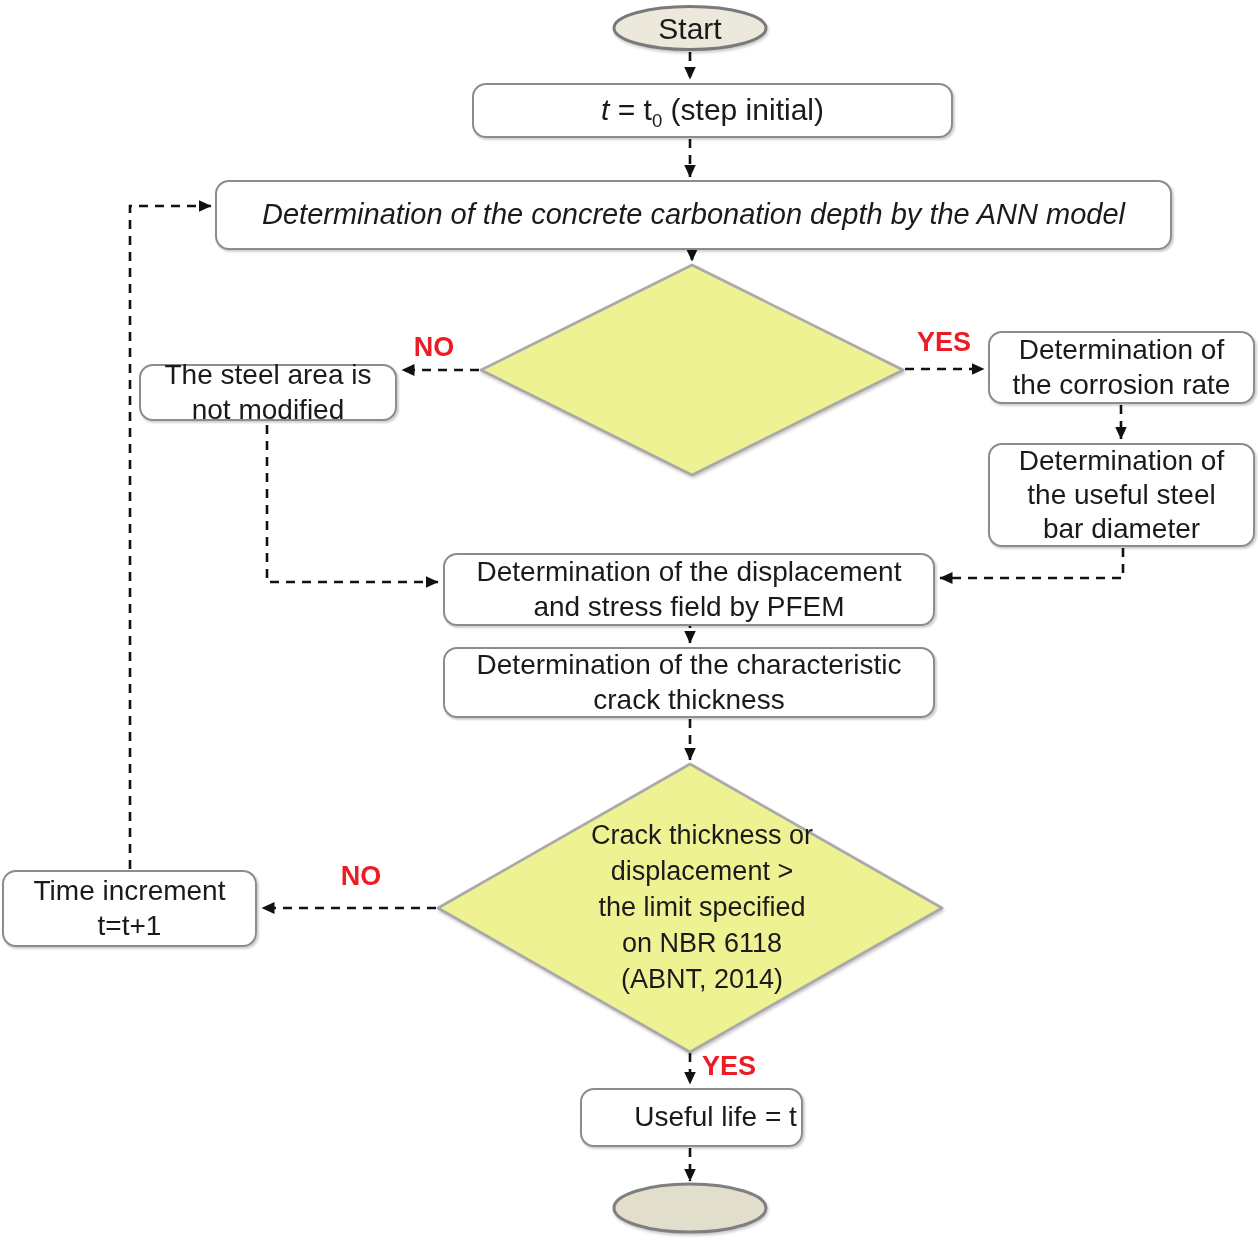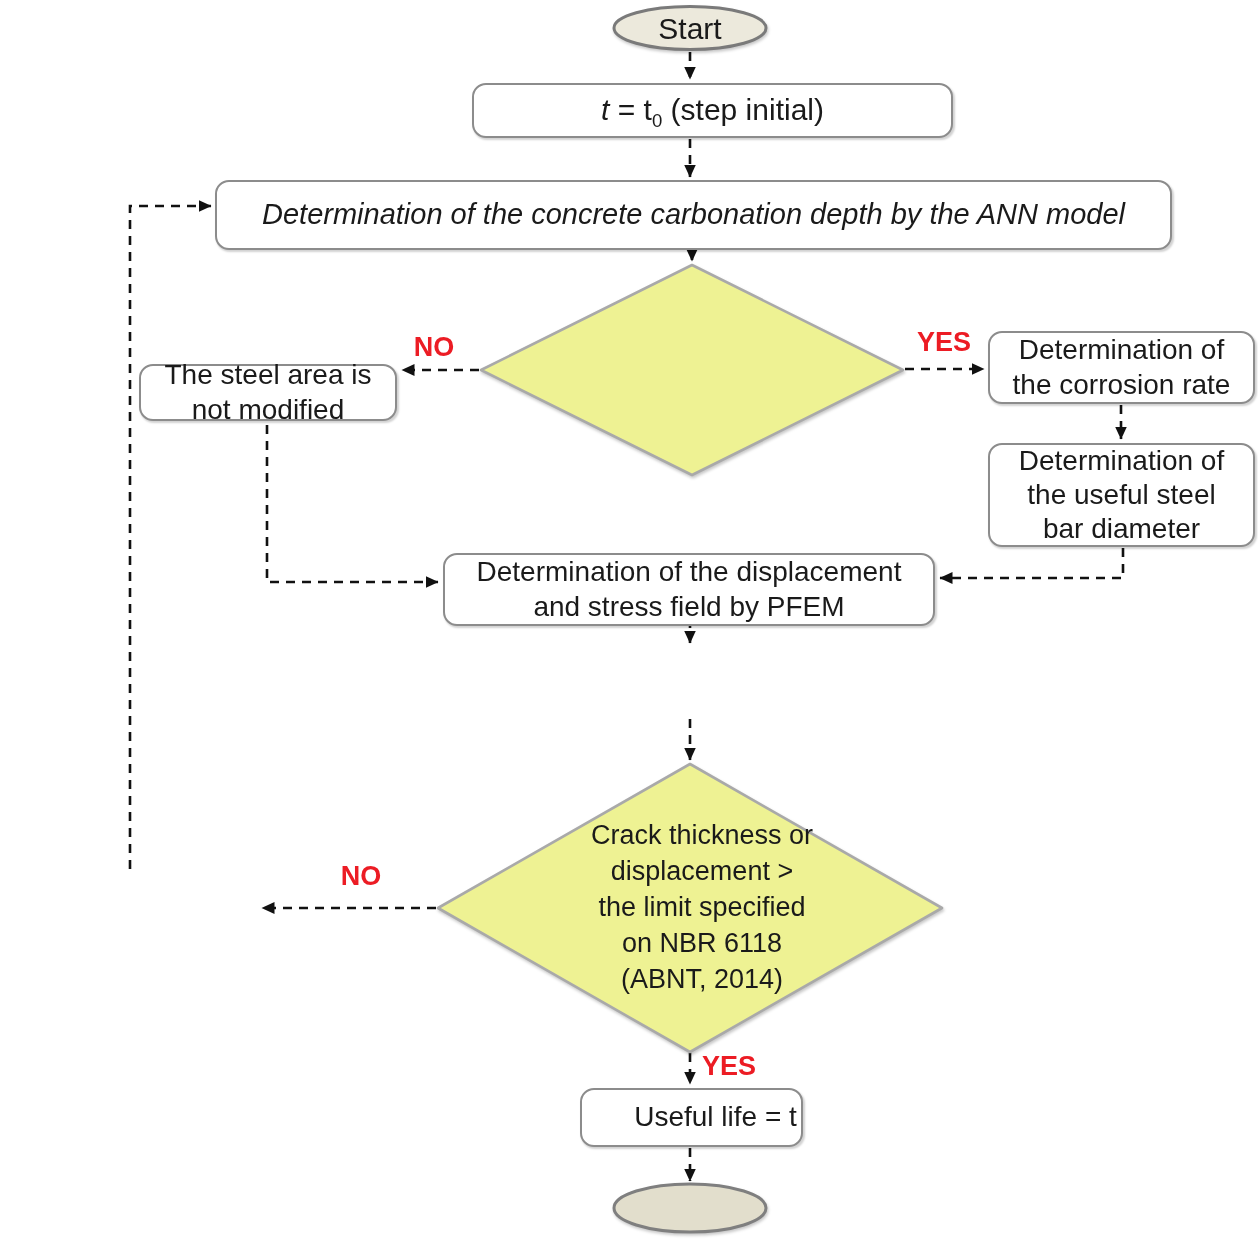--- a/index.html
+++ b/index.html
@@ -126,21 +126,25 @@
   <div class="node" id="node-corrosion">Determination of
 the corrosion rate</div>
 
   <div class="node" id="node-bardiam">Determination of
 the useful steel
 bar diameter</div>
 
   <div class="node" id="node-pfem">Determination of the displacement
 and stress field by PFEM</div>
 
+  <div class="node" id="node-crack">Determination of the characteristic
+crack thickness</div>
 
+  <div class="node" id="node-time">Time increment
+t=t+1</div>
 
   <div class="node" id="node-useful">Useful life = t</div>
 
   <div class="diamond-label" id="label-d2">Crack thickness or
 displacement &gt;
 the limit specified
 on NBR 6118
 (ABNT, 2014)</div>
 
   <div class="edge-label" id="edge-label-no1">NO</div>

